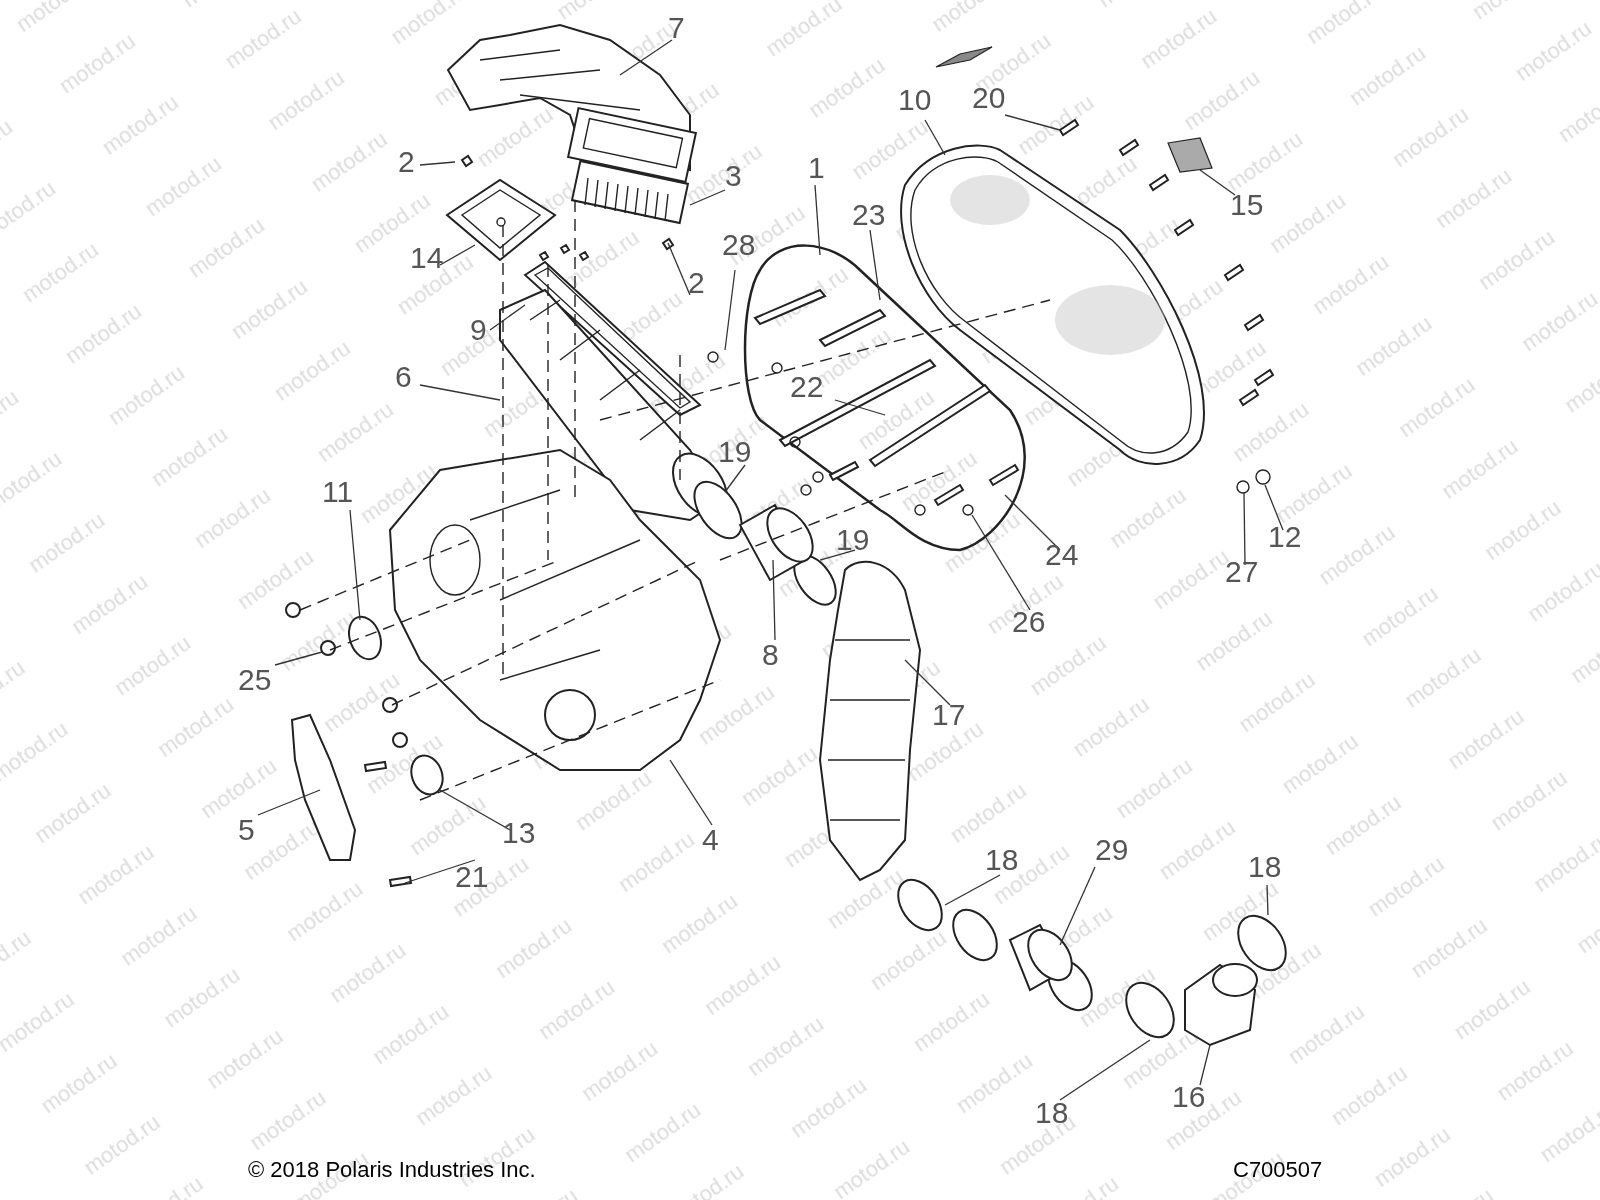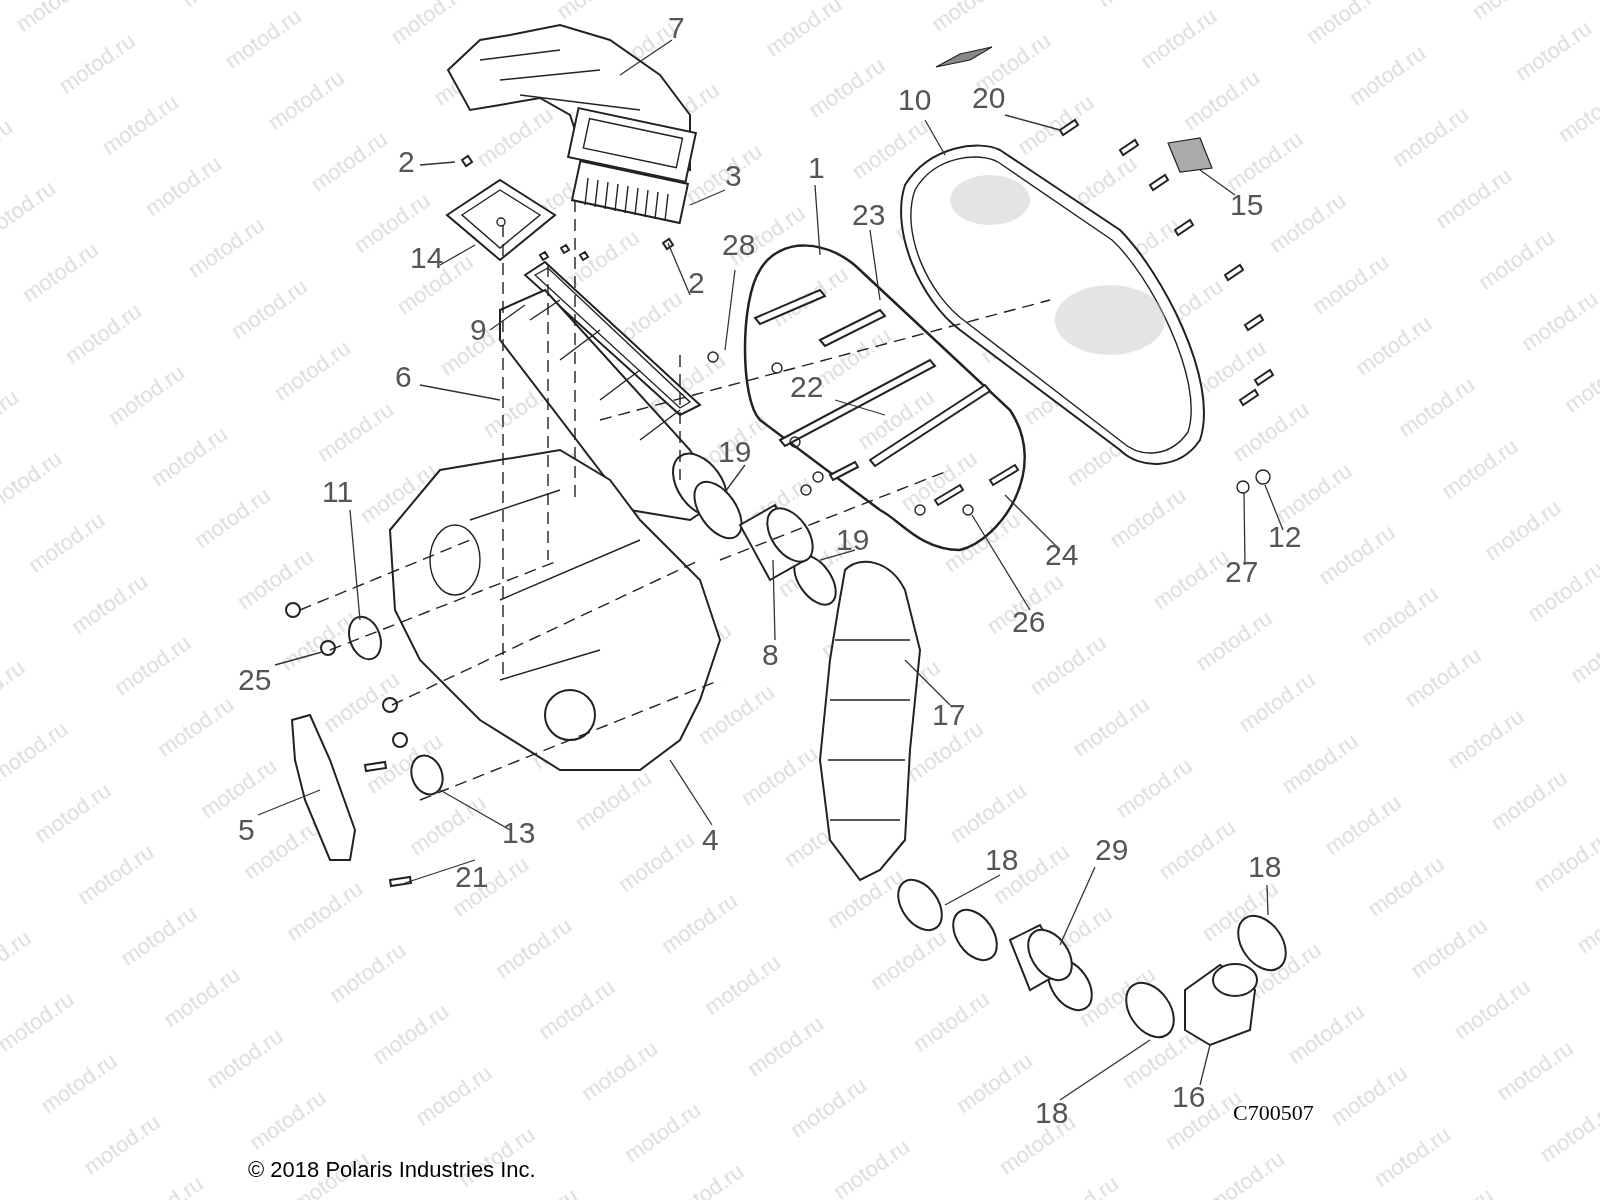--- a/index.html
+++ b/index.html
@@ -242,13 +242,13 @@
     <text class="callout" x="455" y="887">21</text>
     <text class="callout" x="985" y="870">18</text>
     <text class="callout" x="1095" y="860">29</text>
     <text class="callout" x="1248" y="877">18</text>
     <text class="callout" x="1172" y="1107">16</text>
     <text class="callout" x="1035" y="1123">18</text>
   </g>
 </svg>
 
 <div class="footer" style="left:248px; top:1157px;">© 2018 Polaris Industries Inc.</div>
-<div class="footer" style="left:1233px; top:1100px;font-family:Liberation Serif, serif;">C700507</div>
+<div class="footer" style="left:1233px; top:1157px;">C700507</div>
 
 </body></html>

